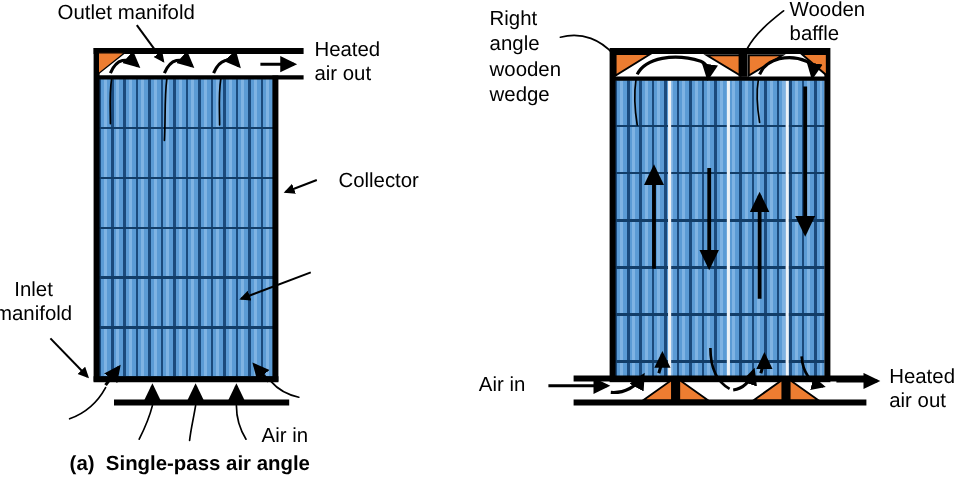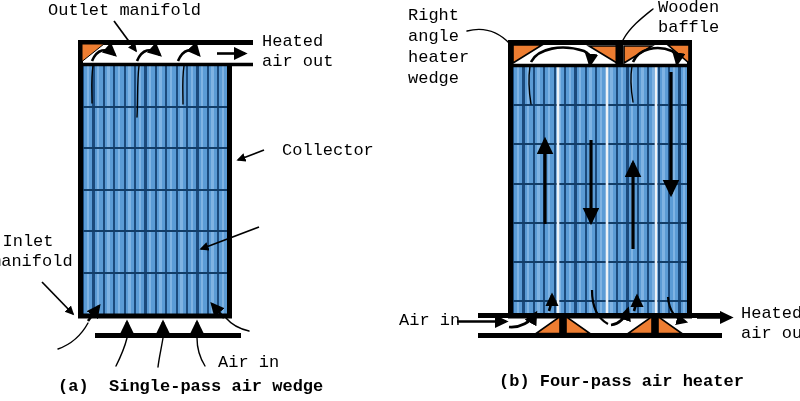--- a/index.html
+++ b/index.html
@@ -1,17 +1,17 @@
 <!DOCTYPE html>
 <html style="--background: #ffffff; --ink: #000000; --can-blue: #5b9bd5; --can-blue-dark: #1b4a7c; --can-blue-light: #7fb3e3; --can-row: #123d68; --wedge-orange: #ed7d31;"><head>
 <meta charset="utf-8">
 <style>
   html,body{margin:0;padding:0;background:#fff;}
   .canvas{position:relative;width:800px;height:401px;background:var(--background,#fff);overflow:hidden;
-          font-family:Liberation Mono, monospace;color:var(--ink,#000);}
+          font-family:Liberation Sans, sans-serif;color:var(--ink,#000);}
   .cans{position:absolute;
         background-color:var(--can-blue,#5b9bd5);
         background-image:
           repeating-linear-gradient(180deg, rgba(0,0,0,0) 0px, rgba(0,0,0,0) 39.6px, var(--can-row,#123d68) 39.6px, var(--can-row,#123d68) 41.6px),
           repeating-linear-gradient(90deg, var(--can-blue-dark,#1b4a7c) 0px, var(--can-blue-dark,#1b4a7c) 2.2px,
               var(--can-blue,#5b9bd5) 2.2px, var(--can-blue,#5b9bd5) 4.6px,
               var(--can-blue-light,#7fb3e3) 4.6px, var(--can-blue-light,#7fb3e3) 7px,
               var(--can-blue,#5b9bd5) 7px, var(--can-blue,#5b9bd5) 10.4px);}
   .cans-a{left:82px;top:66px;width:146px;height:249px;}
   .cans-b{left:512px;top:67px;width:175px;height:248px;
@@ -143,26 +143,25 @@
     </g>
   </svg>
 
   <div class="lbl" style="left:48px;top:1px;">Outlet manifold</div>
   <div class="lbl" style="left:262px;top:32px;">Heated
 air out</div>
   <div class="lbl" style="left:282px;top:141px;">Collector</div>
   <div class="lbl center" style="left:-9px;top:232px;width:74px;">Inlet
 manifold</div>
   <div class="lbl" style="left:218px;top:353px;">Air in</div>
-  <div class="lbl caption" style="left:58px;top:377px;">(a)  Single-pass air wedge</div>
+  <div class="lbl caption" style="left:58px;top:377px;">(a)  Single-pass air angle</div>
 
   <div class="lbl" style="left:408px;top:5px;line-height:21px;">Right
 angle
-heater
+wooden
 wedge</div>
   <div class="lbl" style="left:658px;top:-2px;">Wooden
 baffle</div>
   <div class="lbl" style="left:399px;top:311px;">Air in</div>
   <div class="lbl" style="left:741px;top:304px;">Heated
 air out</div>
-  <div class="lbl caption" style="left:499px;top:372px;">(b) Four-pass air heater</div>
 
 </div>
 
 </body></html>

